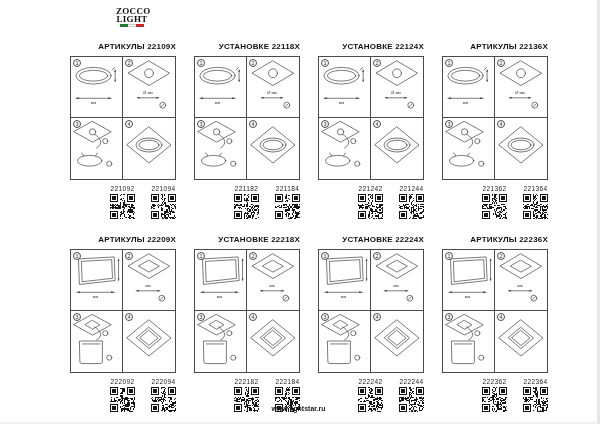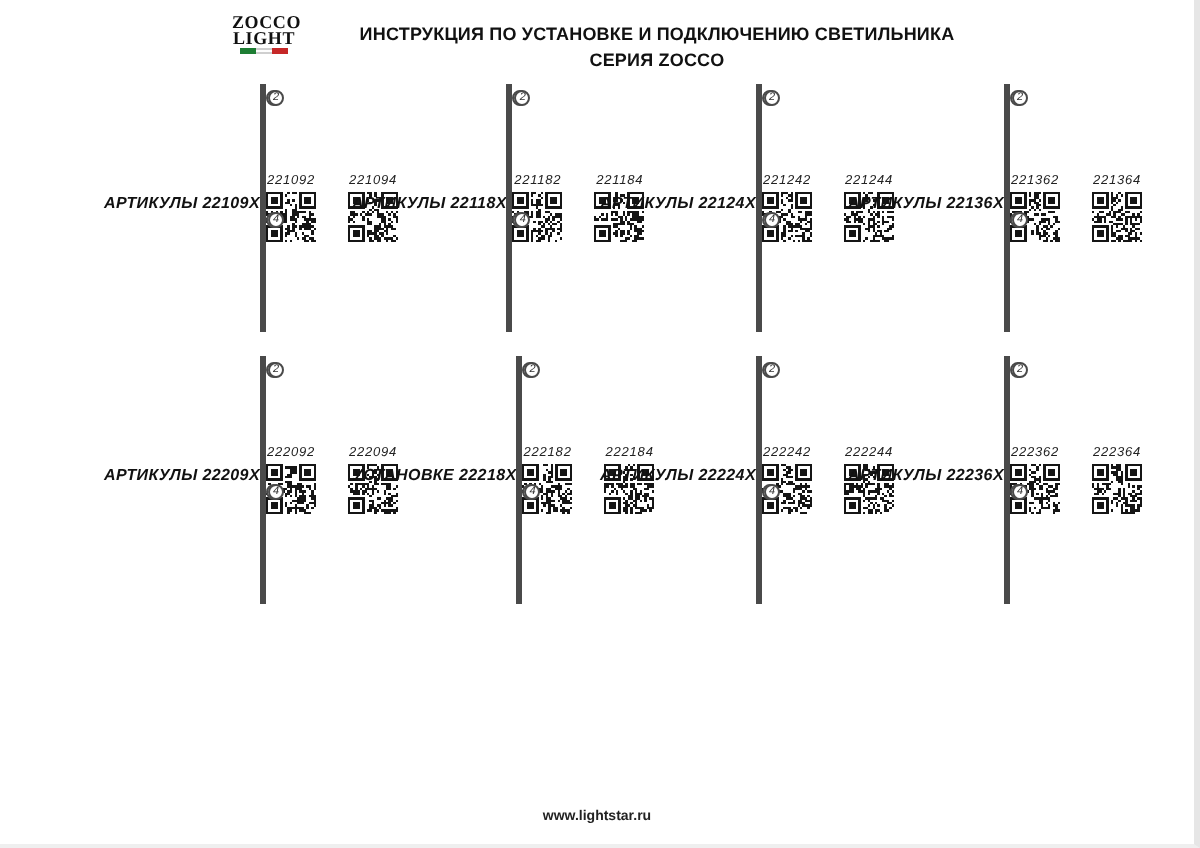--- a/index.html
+++ b/index.html
@@ -19,21 +19,21 @@
   .lf-w { background:#fdfdfd; border-top:1px solid #cfcfcf; border-bottom:1px solid #cfcfcf; }
   .lf-r { background:#c62828; }
 
   .titles { position:absolute; top:11px; left:60px; right:0; text-align:center;
             font-weight:bold; font-size:9px; line-height:13px; letter-spacing:0.1px; color:#111; }
   .titles div { white-space:nowrap; }
 
   
   .grid { position:absolute; left:52px; top:42px; width:496px;
           display:grid; grid-template-columns:repeat(4,124px); row-gap:12px; }
-  .panel { width:124px; display:flex; flex-direction:row; align-items:center;font-style:italic; }
+  .panel { width:124px; display:flex; flex-direction:column; align-items:flex-end; }
   .panel h2 { font-size:8px; font-weight:bold; letter-spacing:0.2px; margin-bottom:5px;
               line-height:9px; color:#111; white-space:nowrap; }
 
   .steps { position:relative; width:106px; height:124px; border:1px solid #4a4a4a;
            display:grid; grid-template-columns:1fr 1fr; grid-template-rows:1fr 1fr; }
   .steps .cell { position:relative; }
   .steps .cell:nth-child(1), .steps .cell:nth-child(3) { border-right:1px solid #4a4a4a; }
   .steps .cell:nth-child(1), .steps .cell:nth-child(2) { border-bottom:1px solid #4a4a4a; }
 
   .stepnum { position:absolute; top:2px; left:2px; width:8px; height:8px;
@@ -64,24 +64,20 @@
       <span>ZOCCO</span>
       <span>LIGHT</span>
     </div>
     <div class="logo-flag">
       <i class="lf-g"></i>
         <i class="lf-w"></i>
         <i class="lf-r"></i>
     </div>
   </div>
 
-  <div class="titles">
-    <div>ИНСТРУКЦИЯ ПО УСТАНОВКЕ И ПОДКЛЮЧЕНИЮ СВЕТИЛЬНИКА</div>
-    <div>СЕРИЯ ZOCCO</div>
-  </div>
 
   <div class="grid">
 
     <section class="panel">
       <h2>АРТИКУЛЫ 22109X</h2>
       <div class="steps">
   <div class="cell">
     <span class="stepnum">1</span>
     <svg class="diag" viewBox="0 0 52 61">
       <ellipse class="f" cx="23" cy="19" rx="18" ry="8.5"></ellipse>
@@ -395,21 +391,21 @@
               <rect x="16" y="2" width="3" height="3"></rect>
               <rect x="0" y="14" width="7" height="7"></rect>
               <rect x="1" y="15" width="5" height="5" fill="#fff"></rect>
               <rect x="2" y="16" width="3" height="3"></rect>
             </svg>
         </div>
       </div>
     </section>
 
     <section class="panel">
-      <h2>АРТИКУЛЫ 22118X</h2>
+      <h2>УСТАНОВКЕ 22118X</h2>
       <div class="steps">
   <div class="cell">
     <span class="stepnum">1</span>
     <svg class="diag" viewBox="0 0 52 61">
       <ellipse class="f" cx="23" cy="19" rx="18" ry="8.5"></ellipse>
       <ellipse cx="23" cy="19" rx="14.5" ry="5.5"></ellipse>
       <line x1="42" y1="13" x2="44.5" y2="10.5"></line>
       <line x1="45" y1="13" x2="45" y2="25"></line>
       <path class="af" d="M45,13 l-1,2 h2 z"></path>
               <path class="af" d="M45,25 l-1,-2 h2 z"></path>
@@ -713,21 +709,21 @@
               <rect x="16" y="2" width="3" height="3"></rect>
               <rect x="0" y="14" width="7" height="7"></rect>
               <rect x="1" y="15" width="5" height="5" fill="#fff"></rect>
               <rect x="2" y="16" width="3" height="3"></rect>
             </svg>
         </div>
       </div>
     </section>
 
     <section class="panel">
-      <h2>АРТИКУЛЫ 22124X</h2>
+      <h2>УСТАНОВКЕ 22124X</h2>
       <div class="steps">
   <div class="cell">
     <span class="stepnum">1</span>
     <svg class="diag" viewBox="0 0 52 61">
       <ellipse class="f" cx="23" cy="19" rx="18" ry="8.5"></ellipse>
       <ellipse cx="23" cy="19" rx="14.5" ry="5.5"></ellipse>
       <line x1="42" y1="13" x2="44.5" y2="10.5"></line>
       <line x1="45" y1="13" x2="45" y2="25"></line>
       <path class="af" d="M45,13 l-1,2 h2 z"></path>
               <path class="af" d="M45,25 l-1,-2 h2 z"></path>
@@ -2011,21 +2007,21 @@
               <rect x="16" y="2" width="3" height="3"></rect>
               <rect x="0" y="14" width="7" height="7"></rect>
               <rect x="1" y="15" width="5" height="5" fill="#fff"></rect>
               <rect x="2" y="16" width="3" height="3"></rect>
             </svg>
         </div>
       </div>
     </section>
 
     <section class="panel">
-      <h2>АРТИКУЛЫ 22224X</h2>
+      <h2>УСТАНОВКЕ 22224X</h2>
       <div class="steps">
   <div class="cell">
     <span class="stepnum">1</span>
     <svg class="diag" viewBox="0 0 52 61">
       <polygon class="f" points="8,9 44,7 45,31 9,35"></polygon>
       <polygon points="11,11.5 41.5,9.8 42.3,28.8 11.8,32.2"></polygon>
       <line x1="48.5" y1="9" x2="48.5" y2="31"></line>
       <path class="af" d="M48.5,9 l-1,2 h2 z"></path>
               <path class="af" d="M48.5,31 l-1,-2 h2 z"></path>
       <line x1="6" y1="43" x2="44" y2="43"></line>

